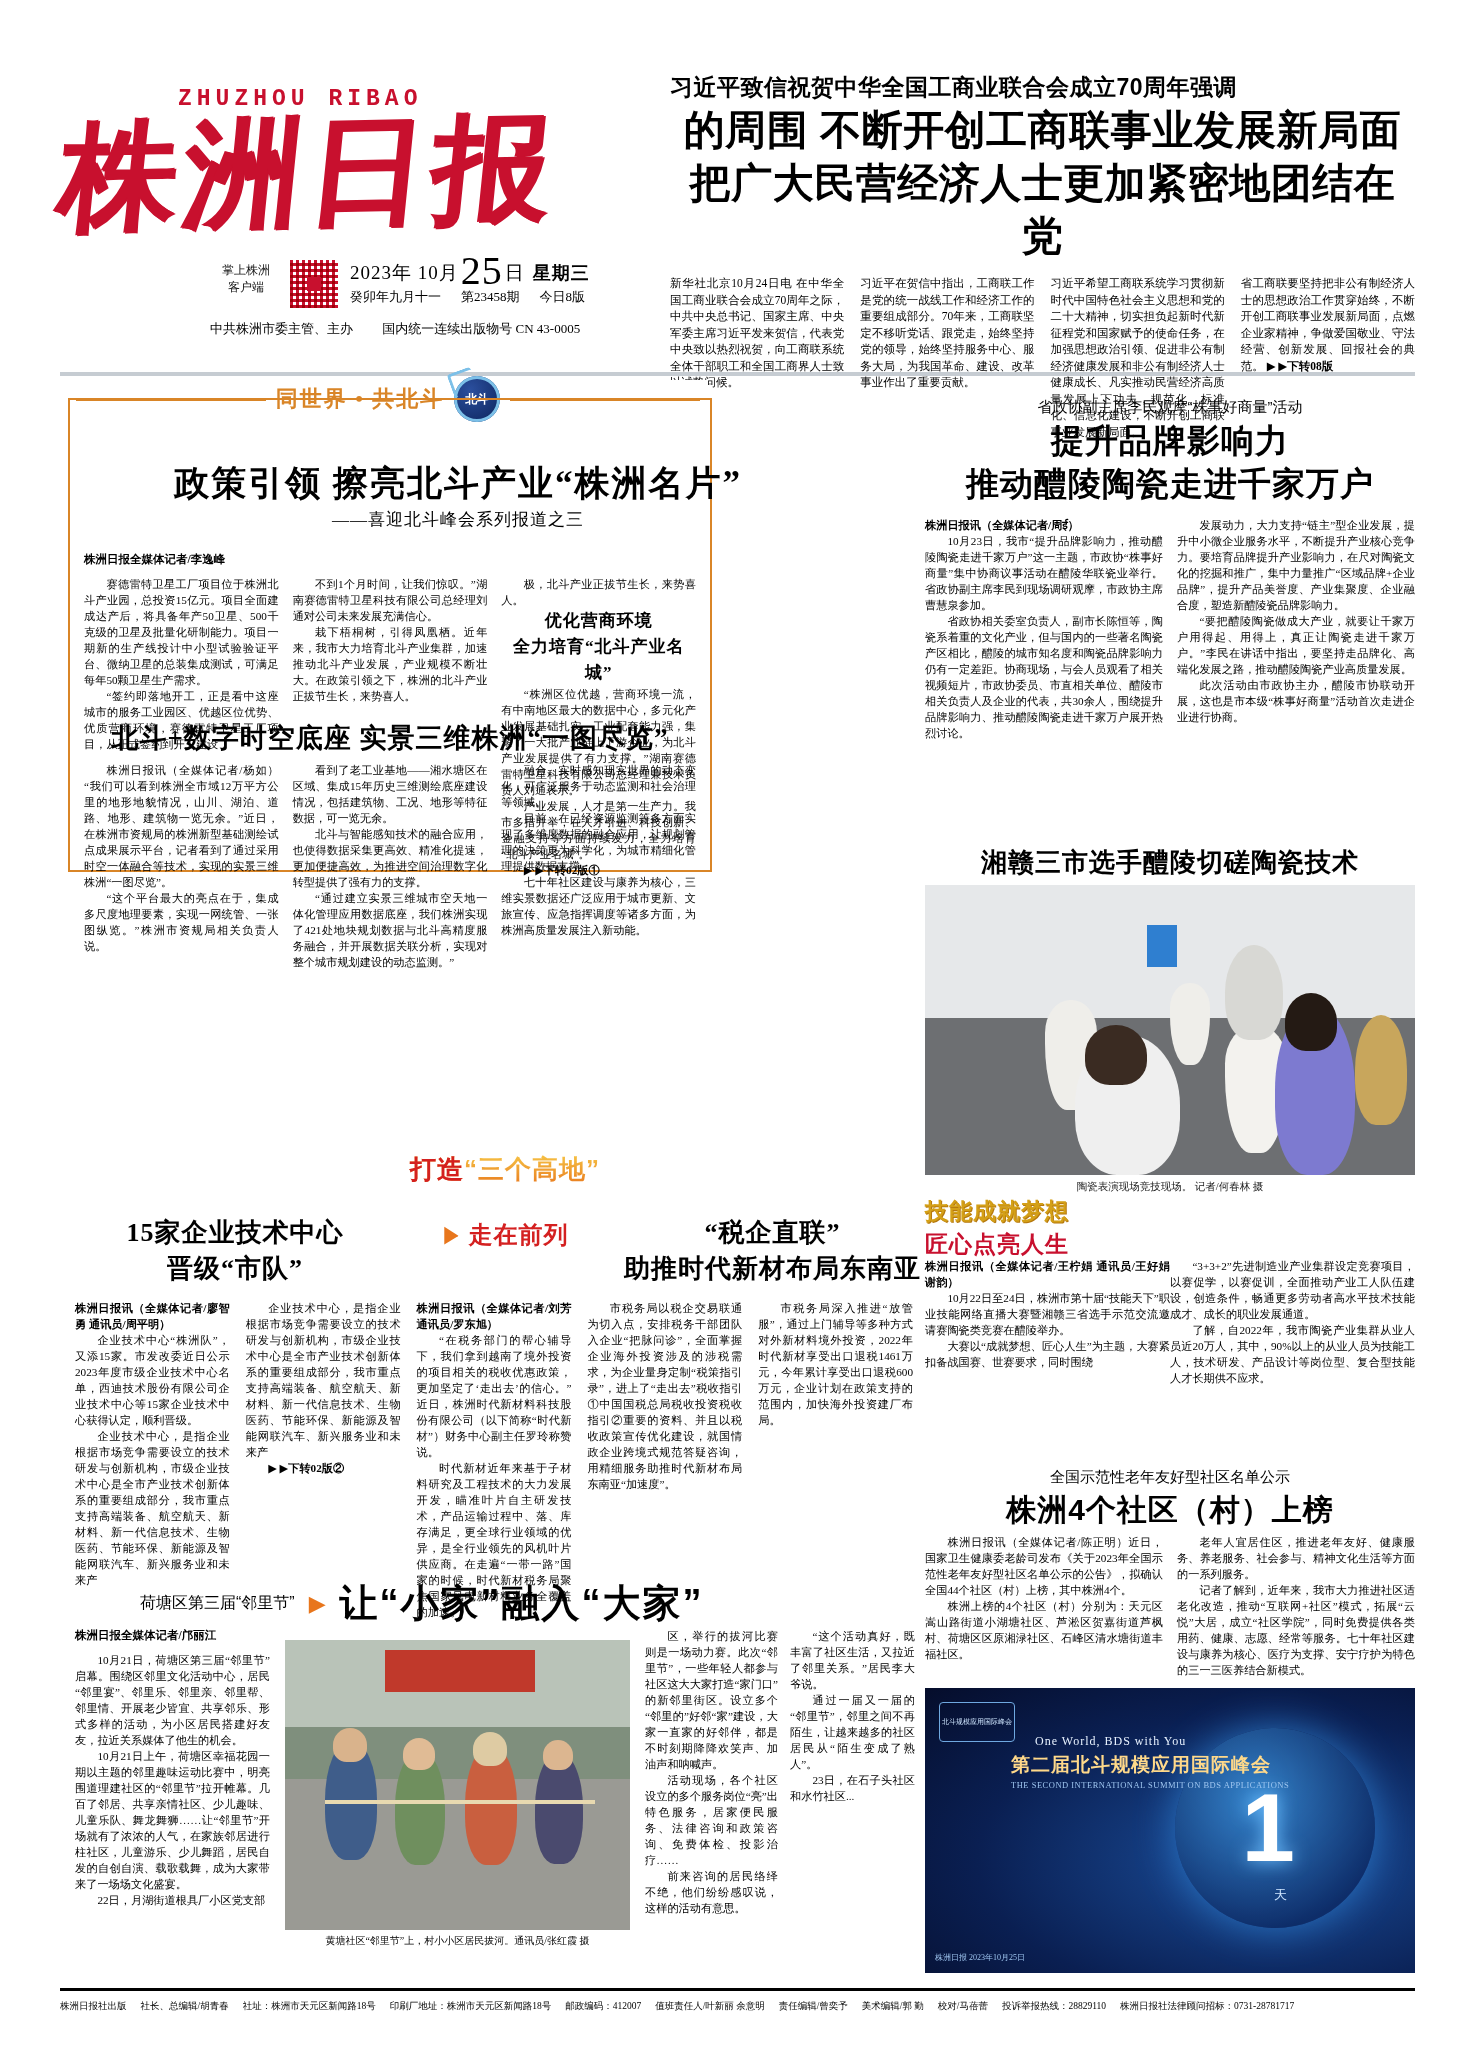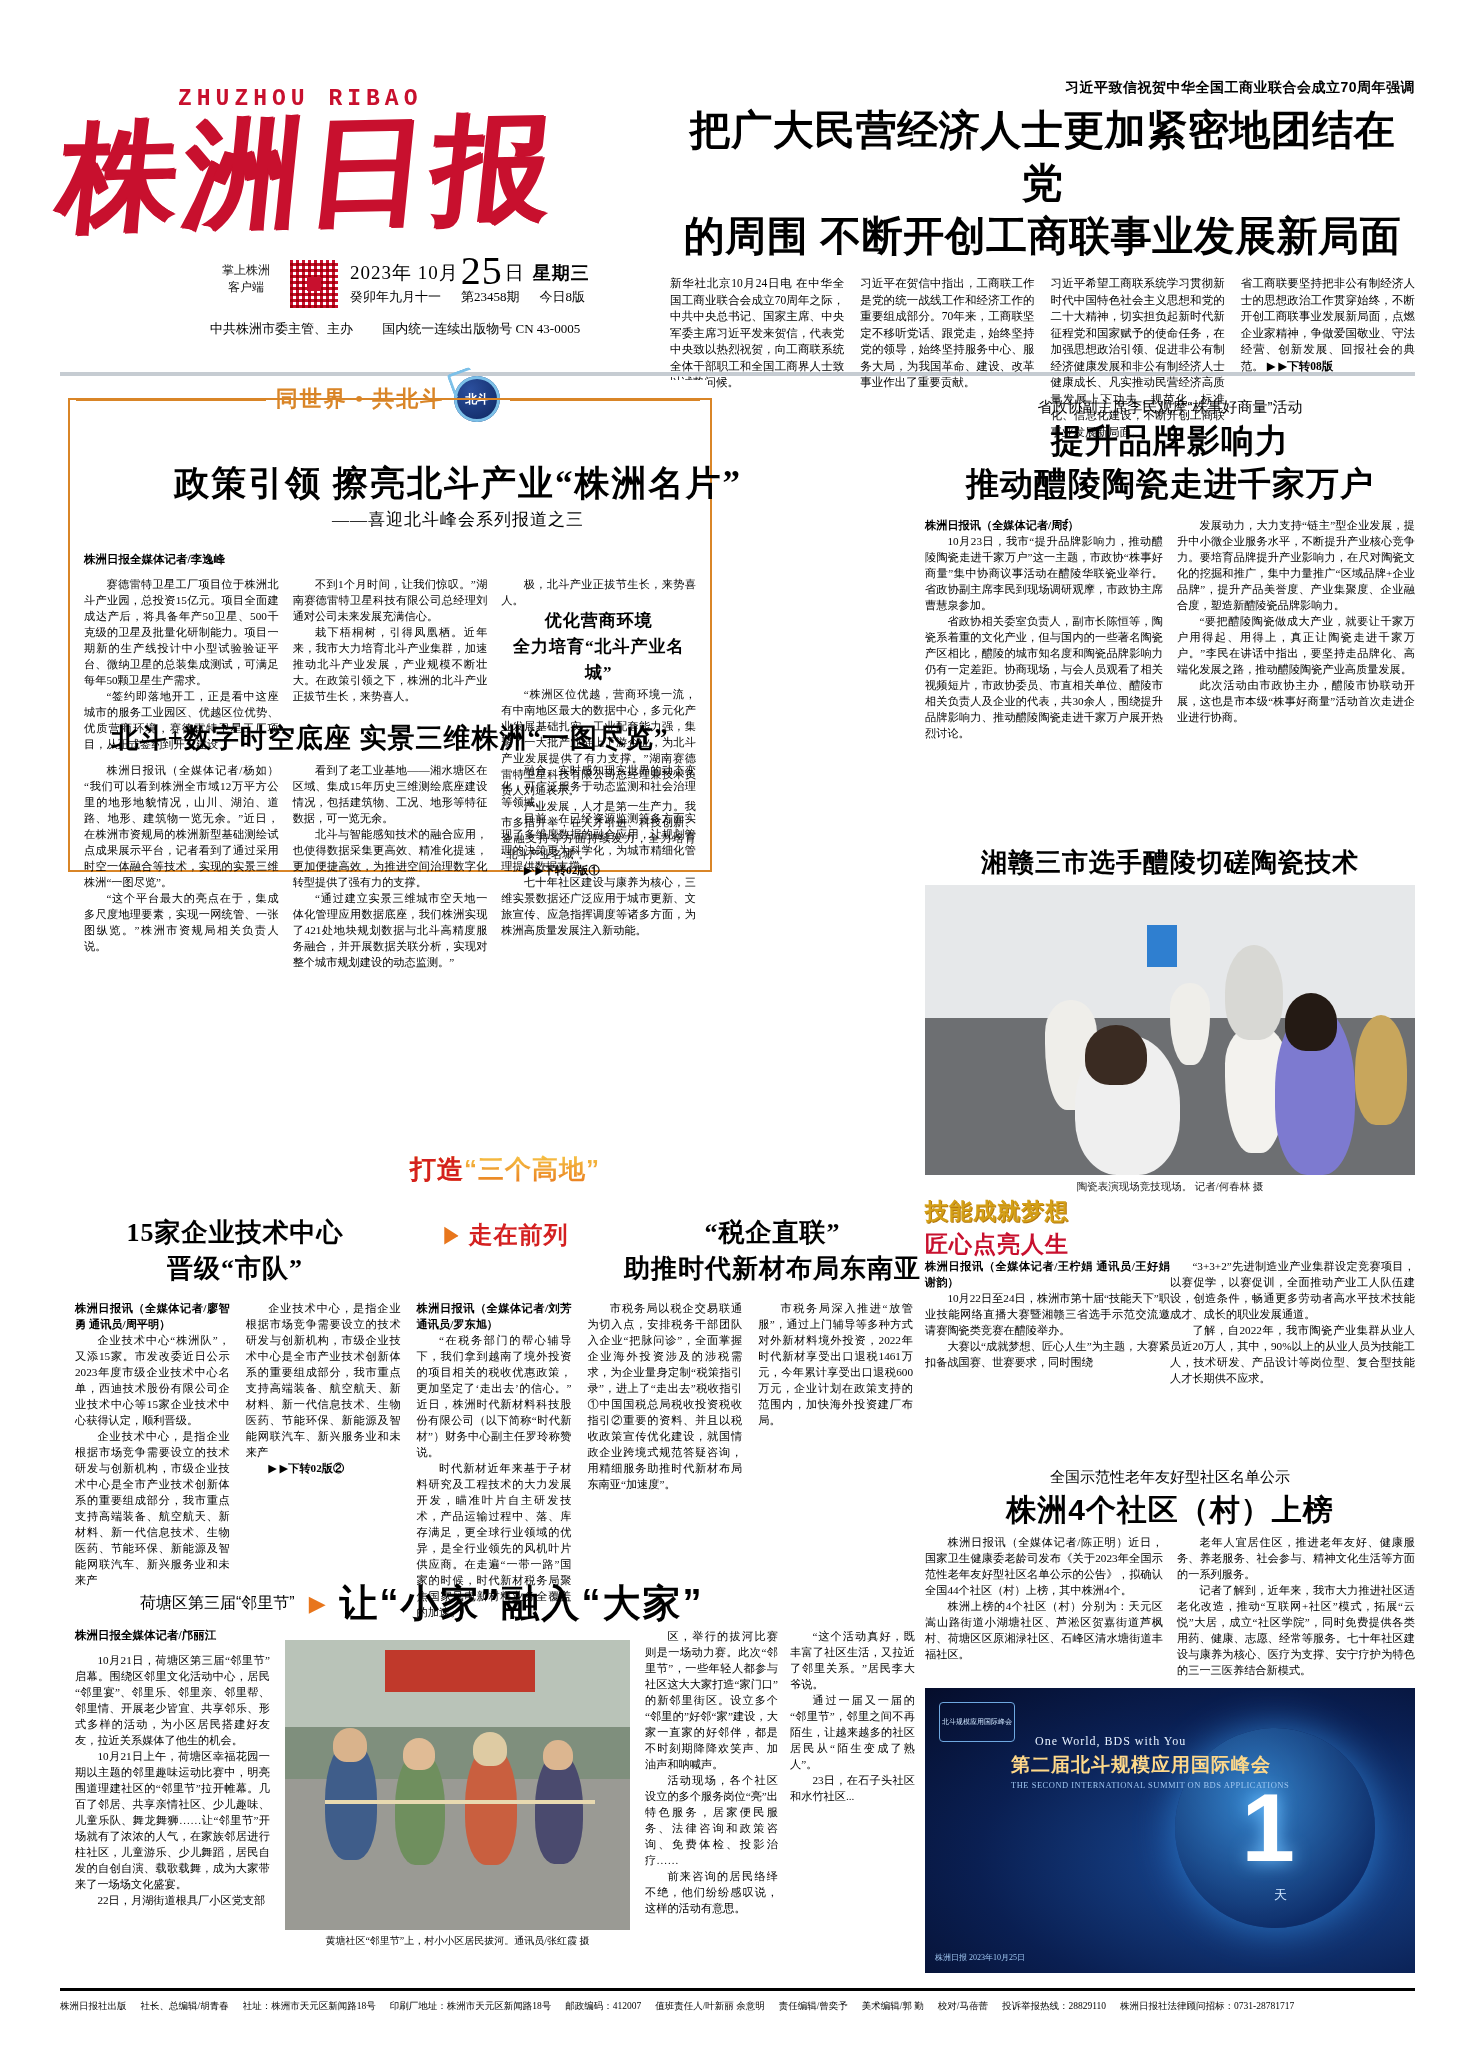--- a/index.html
+++ b/index.html
@@ -42,21 +42,21 @@
   .mh-date{position:absolute;left:140px;top:-2px;width:290px;}
   .mh-date-l1{font-size:19px;line-height:30px;white-space:nowrap;letter-spacing:1px;}
   .mh-date-l1 .big{font-size:40px;font-weight:400;vertical-align:-5px;padding:0 2px;}
   .mh-date-l1 .wk{font-weight:700;font-size:18px;padding-left:8px;}
   .mh-date-l2{font-size:13px;line-height:18px;white-space:nowrap;display:flex;gap:20px;}
   .mh-pub{position:absolute;left:150px;top:262px;width:560px;font-size:13px;white-space:nowrap;}
   .mh-pub span{padding-right:26px;}
 
   
   .mh-right{position:absolute;left:610px;top:14px;width:745px;}
-  .mh-shoulder{font-size:14px;font-weight:700;text-align:right;letter-spacing:.5px;
+  .mh-shoulder{font-size:23px;font-weight:700;text-align:left;letter-spacing:.5px;
     font-family:"Liberation Sans",sans-serif;line-height:30px;}
   .mh-main-title{
     font-size:41px;font-weight:700;line-height:53px;text-align:center;
     font-family:"Liberation Sans",sans-serif;letter-spacing:.5px;margin-top:2px;
   }
   .mh-lede{display:flex;gap:16px;margin-top:12px;font-size:11.5px;line-height:16.5px;text-align:justify;}
   .mh-lede > div{flex:1;}
   .jump{font-weight:700;white-space:nowrap;}
 
   .rule-thick{position:absolute;left:60px;top:372px;width:1355px;height:4px;background:#c6ccd2;}
@@ -213,22 +213,22 @@
 
       <div class="mh-pub">
         <span>中共株洲市委主管、主办</span>
         <span>国内统一连续出版物号 CN 43-0005</span>
       </div>
     </div>
 
     <div class="mh-right">
       <div class="mh-shoulder">习近平致信祝贺中华全国工商业联合会成立70周年强调</div>
       <div class="mh-main-title">
+        <div>的周围  不断开创工商联事业发展新局面</div>
         <div>把广大民营经济人士更加紧密地团结在党</div>
-        <div>的周围  不断开创工商联事业发展新局面</div>
       </div>
       <div class="mh-lede">
         <div>新华社北京10月24日电  在中华全国工商业联合会成立70周年之际，中共中央总书记、国家主席、中央军委主席习近平发来贺信，代表党中央致以热烈祝贺，向工商联系统全体干部职工和全国工商界人士致以诚挚问候。</div>
         <div>习近平在贺信中指出，工商联工作是党的统一战线工作和经济工作的重要组成部分。70年来，工商联坚定不移听党话、跟党走，始终坚持党的领导，始终坚持服务中心、服务大局，为我国革命、建设、改革事业作出了重要贡献。</div>
         <div>习近平希望工商联系统学习贯彻新时代中国特色社会主义思想和党的二十大精神，切实担负起新时代新征程党和国家赋予的使命任务，在加强思想政治引领、促进非公有制经济健康发展和非公有制经济人士健康成长、凡实推动民营经济高质量发展上下功夫，规范化、标准化、信息化建设，不断开创工商联事业发展新局面。</div>
         <div>
           <span>省工商联要坚持把非公有制经济人士的思想政治工作贯穿始终，不断开创工商联事业发展新局面，点燃企业家精神，争做爱国敬业、守法经营、创新发展、回报社会的典范。</span>
           <span class="jump">▶ ▶下转08版</span>
         </div>
       </div>

